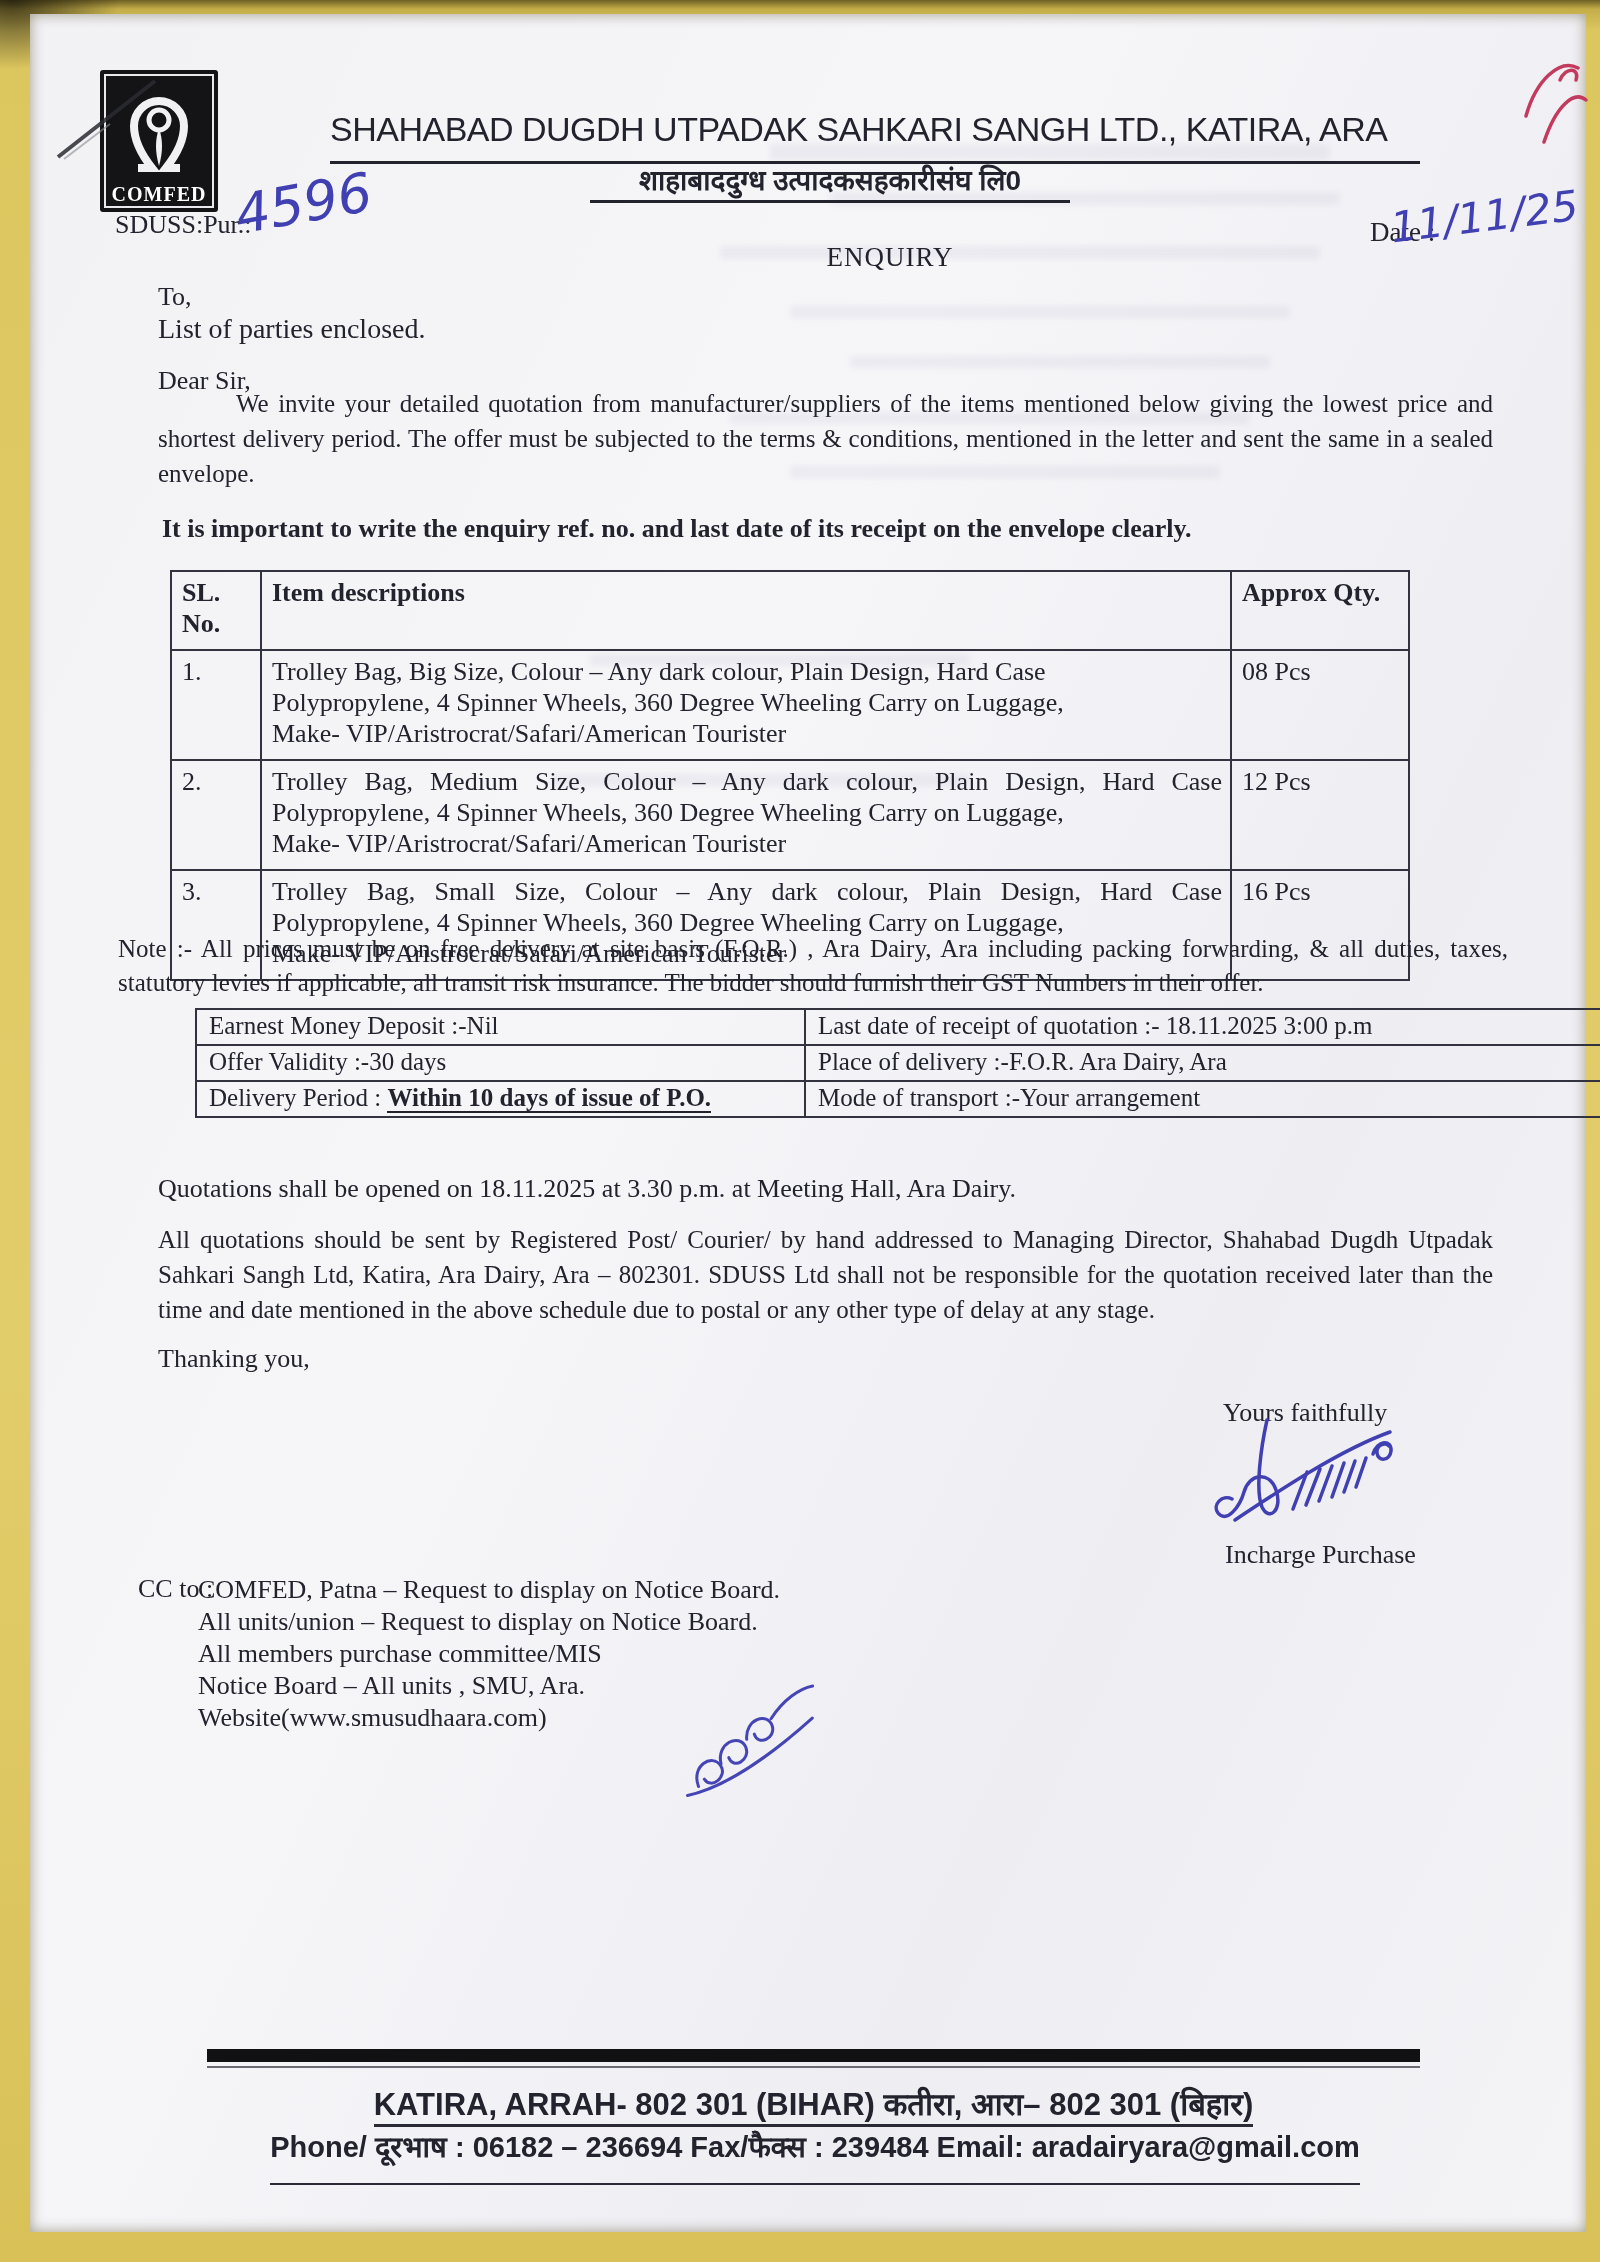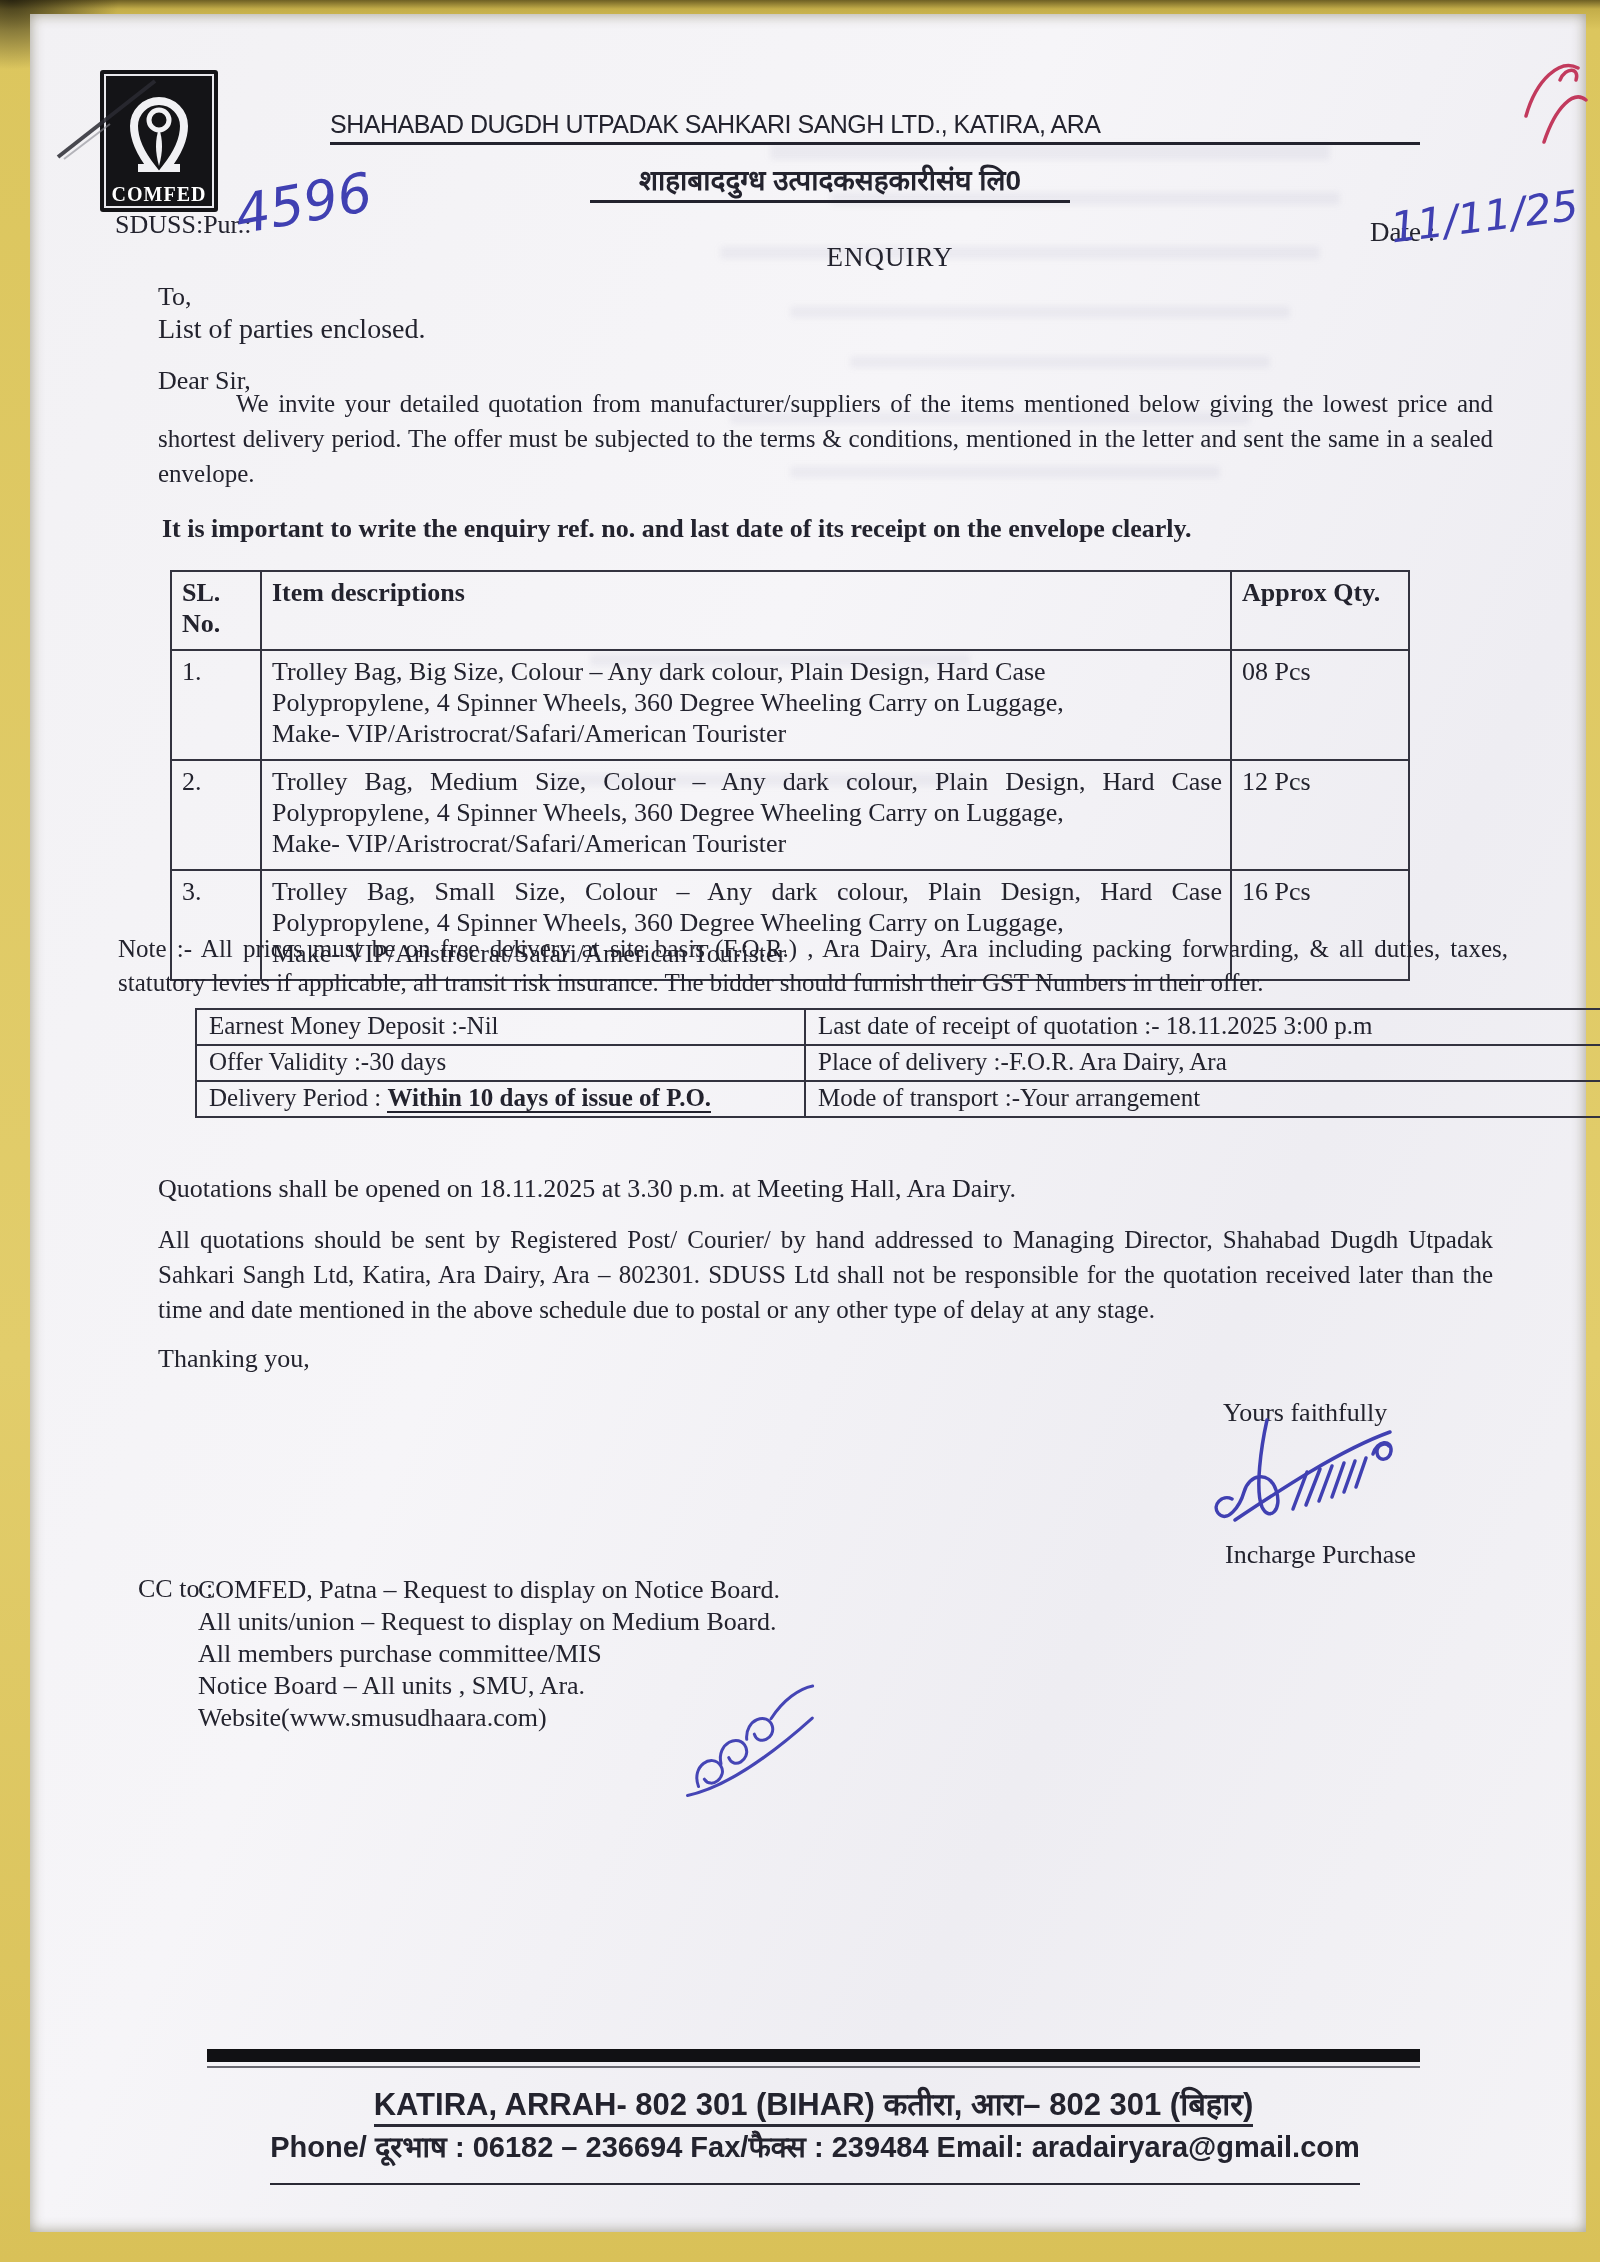--- a/index.html
+++ b/index.html
@@ -60,21 +60,21 @@
     <circle cx="59" cy="50" r="10" fill="none" stroke="#f1f1f4" stroke-width="5"></circle>
     <path d="M59,58 C55,70 55,82 59,96 C63,82 63,70 59,58 Z" fill="#f1f1f4"></path>
     <text x="59" y="131" text-anchor="middle" font-size="20" font-weight="bold" letter-spacing="1" font-family="Liberation Serif, serif" fill="#ffffff">COMFED</text>
   </svg>
 
   <svg class="abs" style="left:20px;top:55px;" width="130" height="95" viewBox="0 0 130 95">
     <line x1="8" y1="88" x2="105" y2="12" stroke="#2b2b33" stroke-width="4" opacity="0.85"></line>
     <line x1="14" y1="90" x2="60" y2="55" stroke="#8a8a92" stroke-width="2" opacity="0.6"></line>
   </svg>
 
-  <div class="abs sans" style="left:300px;top:96px;width:1090px;font-size:25px;letter-spacing:-0.5px;white-space:nowrap;border-bottom:3px solid #23232e;padding-bottom:3px;">SHAHABAD DUGDH UTPADAK SAHKARI SANGH LTD., KATIRA, ARA</div>
+  <div class="abs sans" style="left:300px;top:96px;width:1090px;font-size:34px;letter-spacing:-0.5px;white-space:nowrap;border-bottom:3px solid #23232e;padding-bottom:12px;">SHAHABAD DUGDH UTPADAK SAHKARI SANGH LTD., KATIRA, ARA</div>
   <div class="abs sans" style="left:560px;top:146px;width:480px;text-align:center;font-size:28px;font-weight:bold;border-bottom:3px solid #23232e;padding-bottom:2px;">शाहाबाददुग्ध उत्पादकसहकारीसंघ लि0</div>
 
   <span class="abs" style="left:85px;top:196px;font-size:26px;">SDUSS:Pur.:</span>
   <span class="abs hand" style="left:205px;top:158px;font-size:54px;transform:rotate(-10deg);">4596</span>
   <span class="abs" style="left:1340px;top:203px;font-size:27px;">Date :</span>
   <span class="abs hand" style="left:1360px;top:178px;font-size:42px;transform:rotate(-7deg);">11/11/25</span>
 
   <div class="abs" style="left:770px;top:228px;width:180px;text-align:center;font-size:27px;letter-spacing:1px;">ENQUIRY</div>
 
   <div class="abs" style="left:128px;top:268px;font-size:26px;">To,</div>
@@ -162,21 +162,21 @@
       <path d="M139,80 L150,49"></path>
       <path d="M151,75 L161,46"></path>
       <path d="M168,42 C172,28 187,27 186,39 C185,49 173,50 172,41 C171,33 180,30 184,34"></path>
     </g>
   </svg>
   <div class="abs" style="left:1195px;top:1526px;font-size:26px;">Incharge  Purchase</div>
 
   <div class="abs" style="left:108px;top:1560px;font-size:26px;">CC to :</div>
   <div class="abs cc-lines" style="left:168px;top:1560px;font-size:26px;">
     <div>COMFED, Patna – Request  to display on Notice Board.</div>
-    <div>All units/union – Request to display on Medium Board.</div>
+    <div>All units/union – Request to display on Notice Board.</div>
     <div>All members purchase committee/MIS</div>
     <div>Notice Board – All units , SMU, Ara.</div>
     <div>Website(www.smusudhaara.com)</div>
   </div>
 
   <svg class="abs" style="left:655px;top:1660px;transform:rotate(6deg);" width="135" height="145" viewBox="0 0 135 145">
     <g fill="none" stroke="#4545b5" stroke-width="3" stroke-linecap="round">
       <path d="M18,118 C8,98 28,83 38,95 C46,105 31,120 23,110"></path>
       <path d="M38,93 C31,73 53,60 61,74 C67,86 51,98 45,86"></path>
       <path d="M61,66 C57,46 79,36 85,50 C90,62 73,72 68,60"></path>

